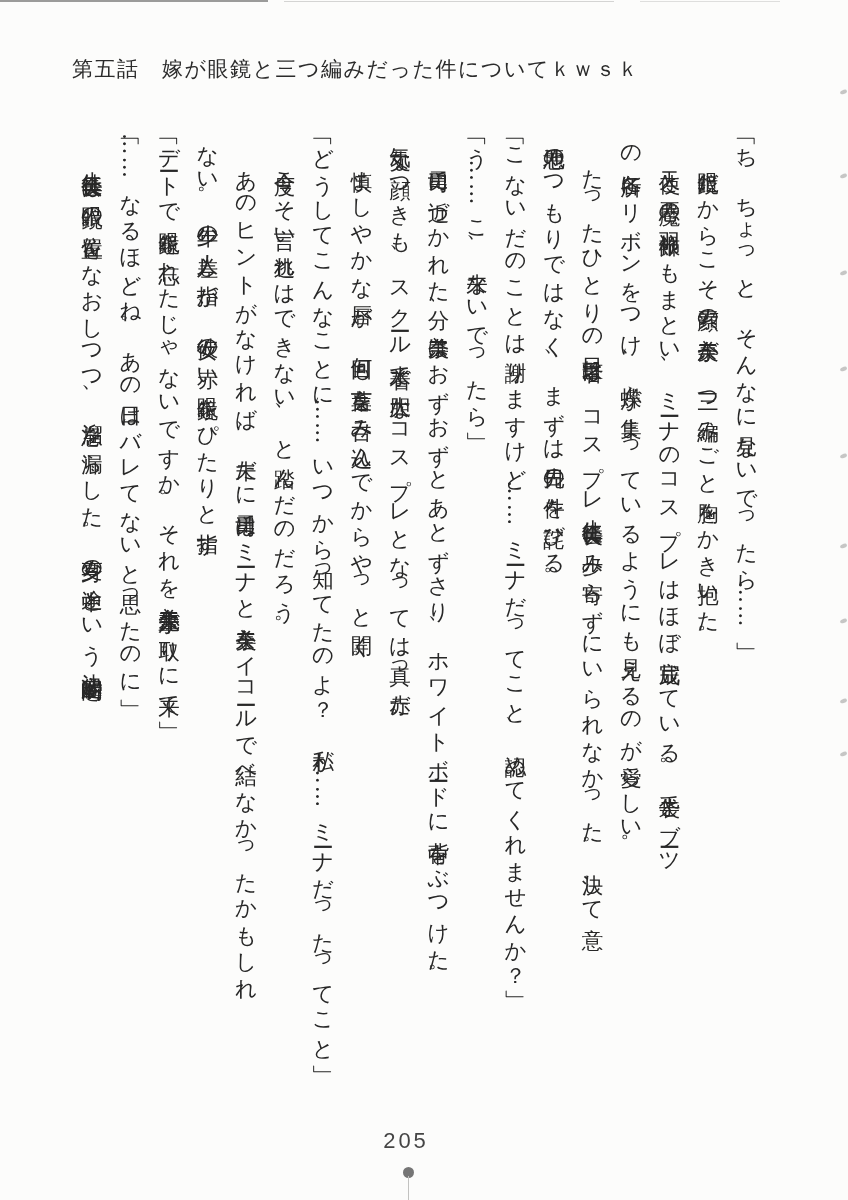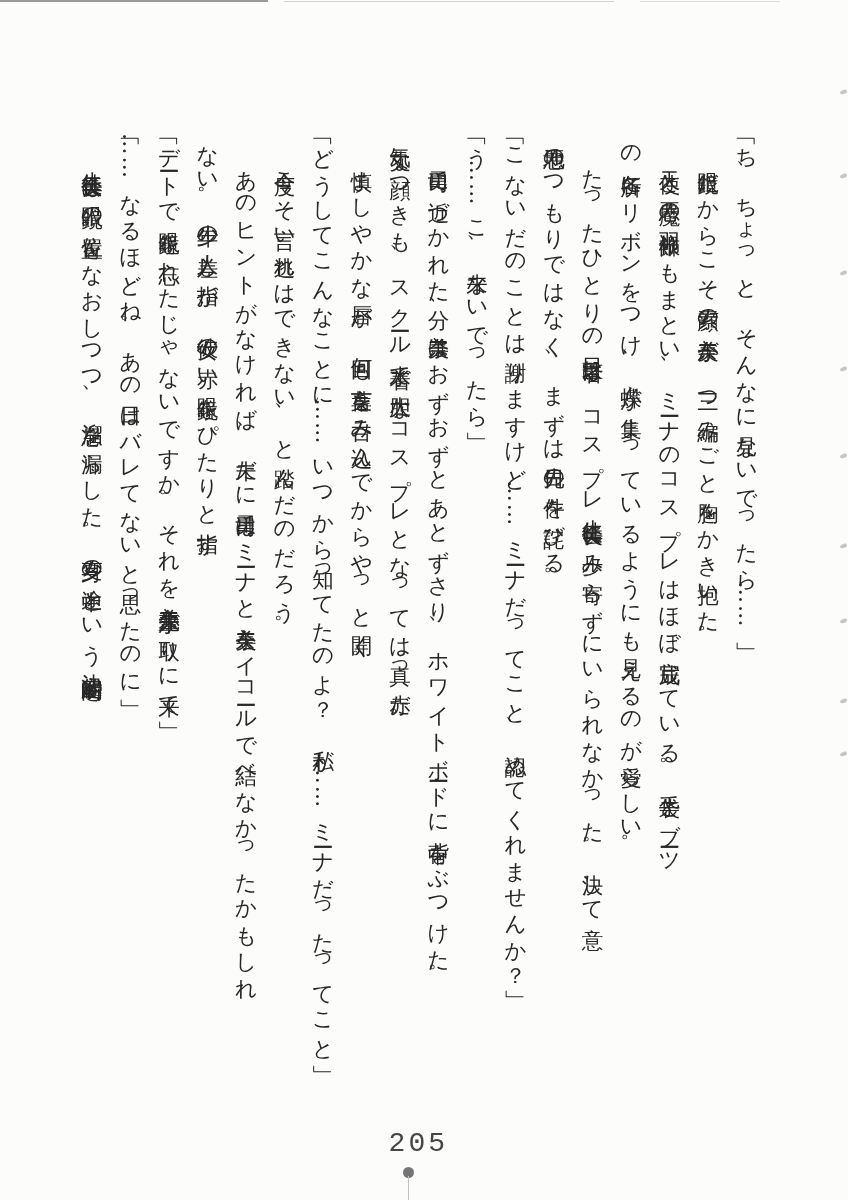--- a/index.html
+++ b/index.html
@@ -25,22 +25,22 @@
   }
   .text-columns {
     position:absolute; top:131px; right:83px; height:972px;
     writing-mode:vertical-rl; text-orientation:mixed;
     font-size:21.5px; letter-spacing:2px; line-height:38.5px;
     white-space:nowrap; color:#272727;
   }
   .text-columns > div { margin:0; }
   .page-number {
     position:absolute; top:1128px; left:364px; width:84px;
-    text-align:right; font-family:Liberation Mono, monospace;
-    font-size:28px; letter-spacing:3px; color:#454545;
+    text-align:center; font-family:Liberation Sans, sans-serif;
+    font-size:22px; letter-spacing:3px; color:#454545;
   }
   .footer-dot {
     position:absolute; top:1167px; left:403px; width:11px; height:11px;
     border-radius:50%; background:#757575;
   }
   .footer-line {
     position:absolute; top:1176px; left:408px; width:1px; height:24px;
     background:#c2c2c0;
   }
 </style>
@@ -56,20 +56,21 @@
   <div class="edge-mark" style="top:90px"></div>
   <div class="edge-mark" style="top:174px"></div>
   <div class="edge-mark" style="top:271px"></div>
   <div class="edge-mark" style="top:367px"></div>
   <div class="edge-mark" style="top:454px"></div>
   <div class="edge-mark" style="top:544px"></div>
   <div class="edge-mark" style="top:619px"></div>
   <div class="edge-mark" style="top:699px"></div>
   <div class="edge-mark" style="top:752px"></div>
 
+  <div class="chapter-header">第五話　嫁が眼鏡と三つ編みだった件についてｋｗｓｋ</div>
 
   <div class="text-columns" id="text-columns">
       <div>「ち、ちょっと、そんなに見ないでったら……」</div>
       <div>　眼鏡だからこそ素顔の美奈が、三つ編みごと胸をかき抱いた。</div>
       <div>　天使と悪魔の羽根飾りもまとい、ミーナのコスプレはほぼ完成している。手袋とブーツ</div>
       <div>の各所にリボンをつけ、蝶々が集まっているようにも見えるのが愛らしい。</div>
       <div>　たったひとりの目撃者は、コスプレ生徒会長に歩み寄らずにいられなかった。決して意</div>
       <div>地悪のつもりではなく、まずは先日の件を詫びる。</div>
       <div>「こないだのことは謝りますけど……ミーナだってこと、認めてくれませんか？」</div>
       <div>「う……こ、来ないでったら」</div>

